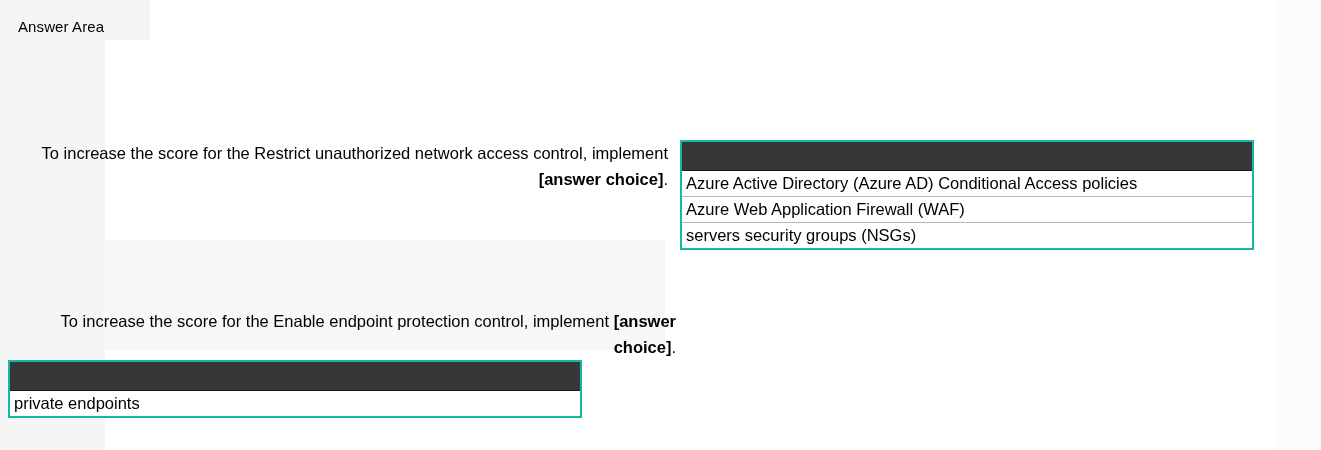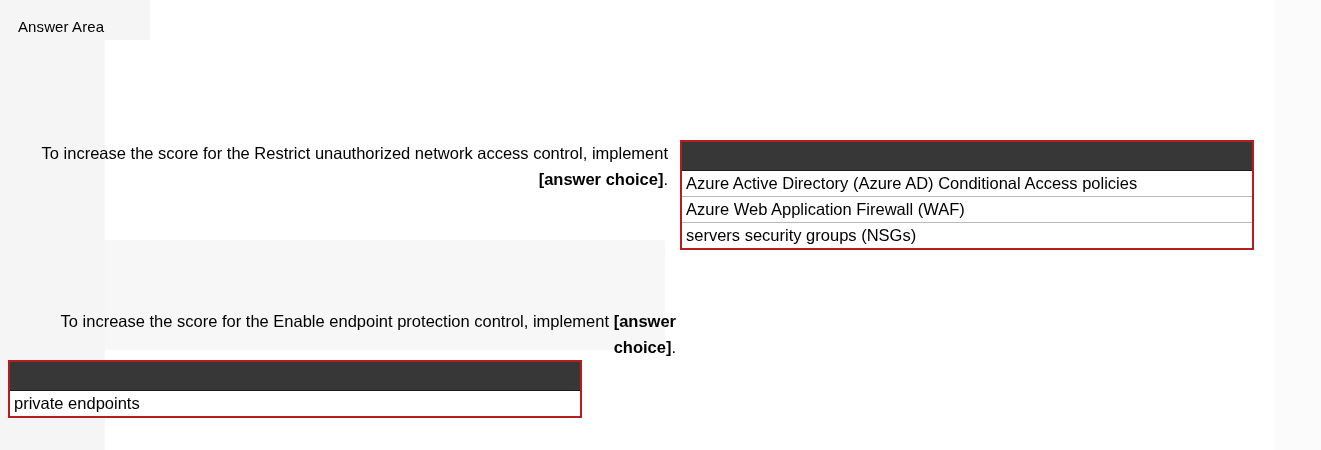--- a/index.html
+++ b/index.html
@@ -53,21 +53,21 @@
     text-align: right;
     font-size: 16.5px;
     line-height: 26px;
     white-space: normal;
   }
   .prompt .strong { font-weight: bold; }
 
   .dropdown {
     width: 574px;
     box-sizing: border-box;
-    border: 2px solid #b91c1c;
+    border: 2px solid #14b8a6;
     background: #84cc16;
   }
   .dropdown-bar {
     height: 28px;
     background: #373737;
     border-bottom: 1px solid #1a1a1a;
   }
   .dropdown-list {
     display: block;
   }

